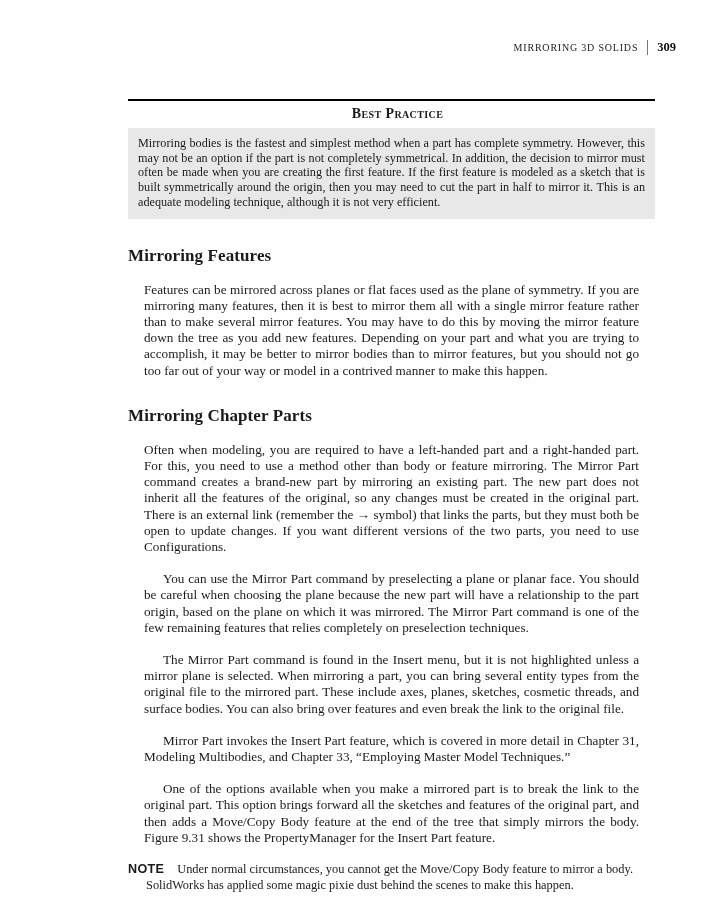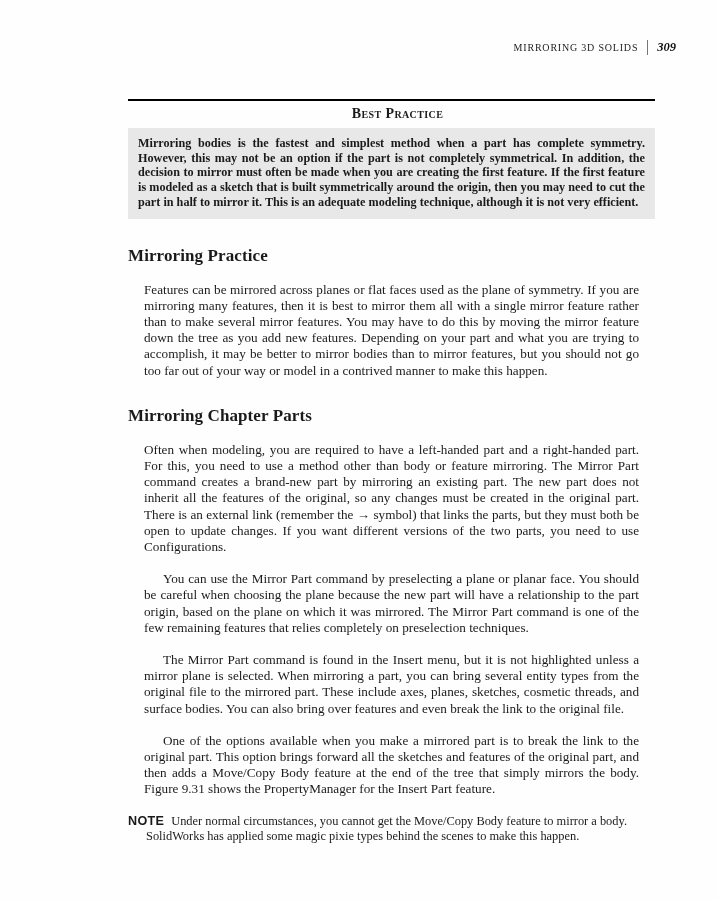--- a/index.html
+++ b/index.html
@@ -35,21 +35,20 @@
   .header-divider {
     width: 1px;
     height: 15px;
     background: #777;
   }
   .page-number {
     font-size: 12.5px;
     font-weight: bold;
     padding-left: 9px;
     color: #111;
-    font-style: italic;
   }
 
   
   .content {
     position: absolute;
     left: 128px;
     top: 99px;
     width: 527px;
   }
 
@@ -64,21 +63,20 @@
     letter-spacing: 0.4px;
     padding: 5px 0 6px 12px;
     text-align: center;
   }
   .bp-body {
     background: #e8e8e8;
     padding: 8px 10px 9px 10px;
     font-size: 12.2px;
     line-height: 14.7px;
     text-align: justify;
-    font-weight: bold;
   }
 
   
   .section-heading {
     font-size: 17px;
     font-weight: bold;
     margin: 27px 0 6px 0;
     letter-spacing: 0.1px;
   }
   .para {
@@ -98,47 +96,48 @@
     line-height: 15.8px;
     padding-left: 18px;
     text-indent: -18px;
     text-align: left;
   }
   .note-label {
     font-family: "Liberation Sans", sans-serif;
     font-weight: bold;
     font-size: 12.6px;
     letter-spacing: 0.3px;
-    margin-right: 7px;
+    margin-right: 13px;
   }
 </style>
 </head>
 <body>
 
 <div class="page">
 
   <div class="running-header">
     <span class="running-title">MIRRORING 3D SOLIDS</span>
     <span class="header-divider"></span>
     <span class="page-number">309</span>
   </div>
 
   <div class="content">
 
     <div class="best-practice">
       <div class="bp-title">Best Practice</div>
       <div class="bp-body">Mirroring bodies is the fastest and simplest method when a part has complete symmetry. However, this may not be an option if the part is not completely symmetrical. In addition, the decision to mirror must often be made when you are creating the first feature. If the first feature is modeled as a sketch that is built symmetrically around the origin, then you may need to cut the part in half to mirror it. This is an adequate modeling technique, although it is not very efficient.</div>
     </div>
 
-    <h2 class="section-heading">Mirroring Practice</h2>
+    <h2 class="section-heading">Mirroring Features</h2>
     <p class="para">Features can be mirrored across planes or flat faces used as the plane of symmetry. If you are mirroring many features, then it is best to mirror them all with a single mirror feature rather than to make several mirror features. You may have to do this by moving the mirror feature down the tree as you add new features. Depending on your part and what you are trying to accomplish, it may be better to mirror bodies than to mirror features, but you should not go too far out of your way or model in a contrived manner to make this happen.</p>
 
     <h2 class="section-heading">Mirroring Chapter Parts</h2>
     <p class="para">Often when modeling, you are required to have a left-handed part and a right-handed part. For this, you need to use a method other than body or feature mirroring. The Mirror Part command creates a brand-new part by mirroring an existing part. The new part does not inherit all the features of the original, so any changes must be created in the original part. There is an external link (remember the → symbol) that links the parts, but they must both be open to update changes. If you want different versions of the two parts, you need to use Configurations.</p>
     <p class="para indent">You can use the Mirror Part command by preselecting a plane or planar face. You should be careful when choosing the plane because the new part will have a relationship to the part origin, based on the plane on which it was mirrored. The Mirror Part command is one of the few remaining features that relies completely on preselection techniques.</p>
     <p class="para indent">The Mirror Part command is found in the Insert menu, but it is not highlighted unless a mirror plane is selected. When mirroring a part, you can bring several entity types from the original file to the mirrored part. These include axes, planes, sketches, cosmetic threads, and surface bodies. You can also bring over features and even break the link to the original file.</p>
+    <p class="para indent">Mirror Part invokes the Insert Part feature, which is covered in more detail in Chapter 31, Modeling Multibodies, and Chapter 33, “Employing Master Model Techniques.”</p>
     <p class="para indent">One of the options available when you make a mirrored part is to break the link to the original part. This option brings forward all the sketches and features of the original part, and then adds a Move/Copy Body feature at the end of the tree that simply mirrors the body. Figure 9.31 shows the PropertyManager for the Insert Part feature.</p>
 
-    <p class="note"><span class="note-label">NOTE</span><span>Under normal circumstances, you cannot get the Move/Copy Body feature to mirror a body. SolidWorks has applied some magic pixie types behind the scenes to make this happen.</span></p>
+    <p class="note"><span class="note-label">NOTE</span><span>Under normal circumstances, you cannot get the Move/Copy Body feature to mirror a body. SolidWorks has applied some magic pixie dust behind the scenes to make this happen.</span></p>
 
   </div>
 
 </div>
 
 </body></html>

